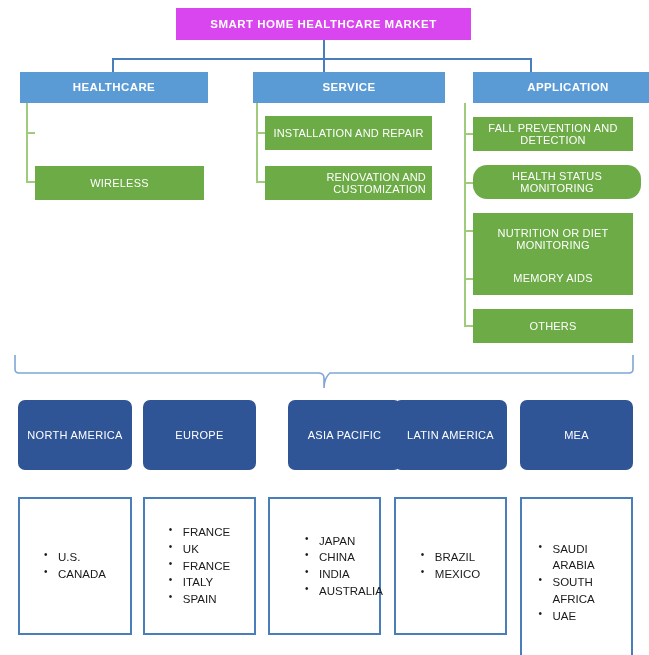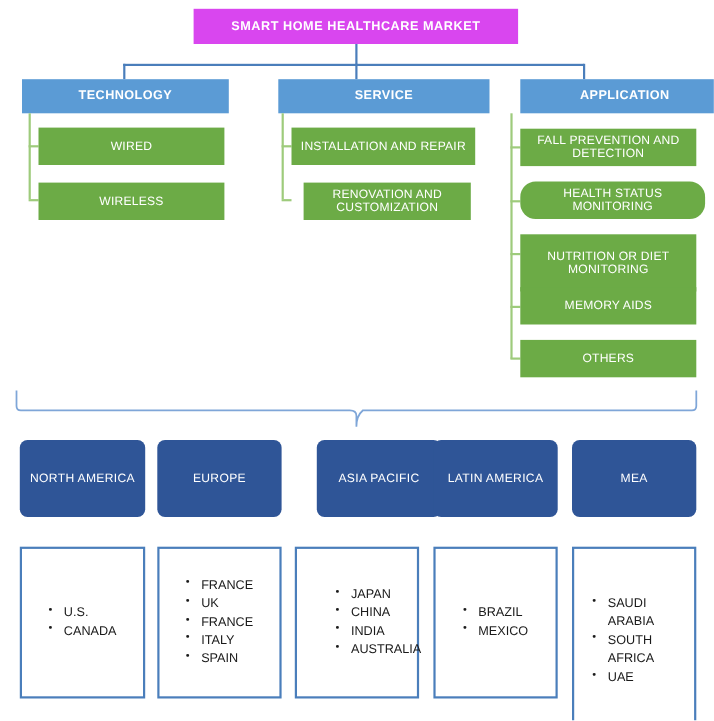--- a/index.html
+++ b/index.html
@@ -113,46 +113,43 @@
     <span>SMART HOME HEALTHCARE MARKET</span>
   </div>
 
   <div class="conn" style="left:323px; top:40px; width:1.5px; height:19px;"></div>
   <div class="conn" style="left:112px; top:58px; width:419px; height:1.5px;"></div>
   <div class="conn" style="left:112px; top:58px; width:1.5px; height:14px;"></div>
   <div class="conn" style="left:323px; top:58px; width:1.5px; height:14px;"></div>
   <div class="conn" style="left:530px; top:58px; width:1.5px; height:14px;"></div>
 
   <div class="box cat-box" style="left:20px; top:72px; width:188px; height:31px;">
-    <span>TECHNOLOGY</span>
+    <span>HEALTHCARE</span>
   </div>
 
   <div class="conn-green" style="left:26px; top:103px; width:1.5px; height:78px;"></div>
   <div class="conn-green" style="left:26px; top:132px; width:9px; height:1.5px;"></div>
   <div class="conn-green" style="left:26px; top:181px; width:9px; height:1.5px;"></div>
 
-  <div class="box leaf-box" style="left:35px; top:116px; width:169px; height:34px;">
-    <span>WIRED</span>
-  </div>
   <div class="box leaf-box" style="left:35px; top:166px; width:169px; height:34px;">
     <span>WIRELESS</span>
   </div>
 
   <div class="box cat-box" style="left:228px; top:72px; width:192px; height:31px;margin-left:25px;">
     <span>SERVICE</span>
   </div>
 
   <div class="conn-green" style="left:256px; top:103px; width:1.5px; height:78px;"></div>
   <div class="conn-green" style="left:256px; top:132px; width:9px; height:1.5px;"></div>
   <div class="conn-green" style="left:256px; top:181px; width:9px; height:1.5px;"></div>
 
   <div class="box leaf-box" style="left:265px; top:116px; width:167px; height:34px;">
     <span>INSTALLATION AND REPAIR</span>
   </div>
-  <div class="box leaf-box" style="left:276px; top:166px; width:152px; height:34px;">
+  <div class="box leaf-box" style="left:265px; top:166px; width:167px; height:34px;text-align:right;">
     <span>RENOVATION AND CUSTOMIZATION</span>
   </div>
 
   <div class="box cat-box" style="left:463px; top:72px; width:190px; height:31px;margin-left:10px;">
     <span>APPLICATION</span>
   </div>
 
   <div class="conn-green" style="left:464px; top:103px; width:1.5px; height:223px;"></div>
   <div class="conn-green" style="left:464px; top:133px; width:9px; height:1.5px;"></div>
   <div class="conn-green" style="left:464px; top:182px; width:9px; height:1.5px;"></div>

